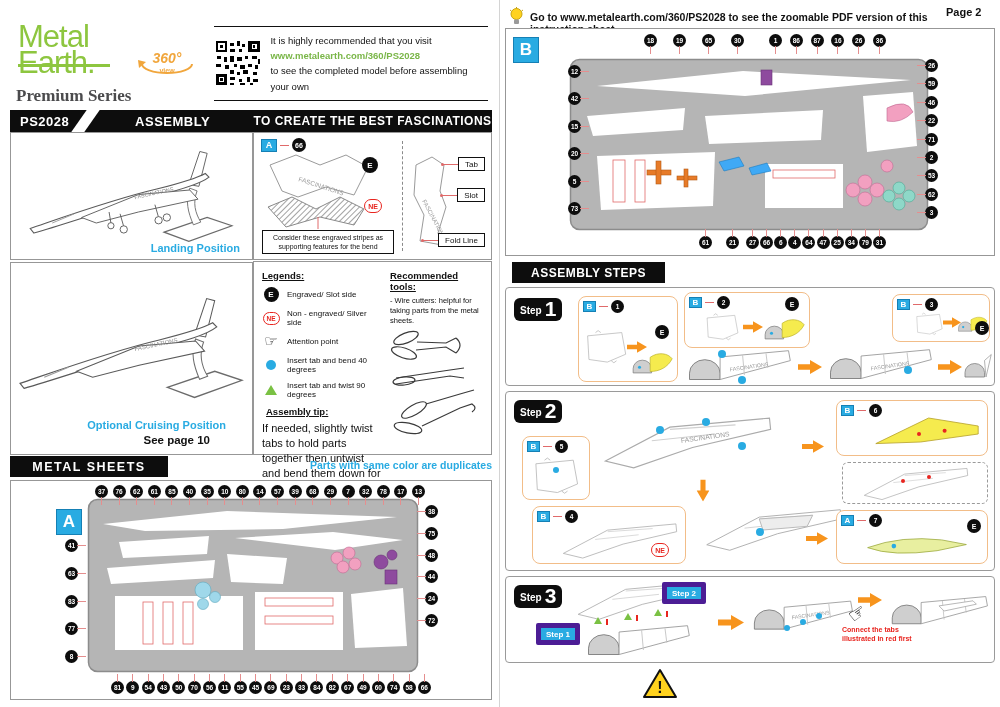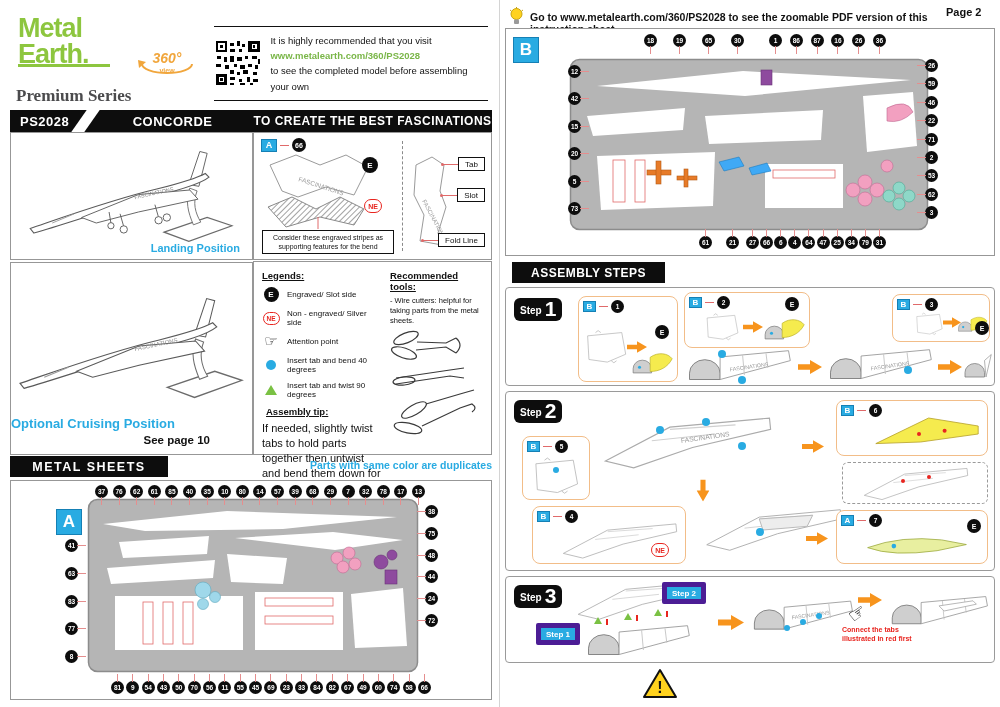--- a/index.html
+++ b/index.html
@@ -74,21 +74,21 @@
     <path d="M27,8 C38,0 52,2 58,10 C52,22 40,28 27,28 Z" fill="#F5EB4E" stroke="#BDB32A"></path>
     <circle cx="12" cy="22" r="2.2" fill="#29ABE2"></circle>
   </g>
   <g id="wing">
     <path d="M3,40 L60,10 L148,2 L149,12 L80,28 L28,46 Z" fill="#fff" stroke="#ababab"></path>
     <path d="M60,12 L118,8 M44,22 L100,16" stroke="#d0d0d0" fill="none"></path>
   </g>
 </defs>
 </svg>
 
-<div class="abs" style="left:18px;top:15px;font-size:27px;line-height:26px;font-weight:700;letter-spacing:-1px;color:#8DC63F">
+<div class="abs" style="left:18px;top:24px;font-size:31px;line-height:26px;font-weight:400;letter-spacing:-1px;color:#8DC63F">
   <div>Metal</div>
   <div>Earth.</div>
 </div>
 <div class="abs" style="left:18px;top:64px;width:92px;height:3px;background:#8DC63F"></div>
 <div class="abs" style="left:16px;top:86px;font-family:'Liberation Serif',serif;font-weight:700;font-size:17px;color:#4B4B4D">Premium Series</div>
 
 <svg class="abs" style="left:134px;top:46px" width="66" height="36" viewBox="0 0 66 36">
   <path d="M8,18 a25,9 0 1 0 50,0" stroke="#F1A63C" stroke-width="2" fill="none"></path>
   <polygon points="4,14 12,16 5,22" fill="#F1A63C"></polygon>
   <text x="33" y="17" text-anchor="middle" font-size="14" font-weight="bold" font-style="italic" fill="#F1A63C">360°</text>
@@ -142,21 +142,21 @@
   <div style="font-size:9.5px;line-height:1.6">
     <div>It is highly recommended that you visit</div>
     <div style="color:#7AB648;font-weight:700">www.metalearth.com/360/PS2028</div>
     <div>to see the completed model before assembling your own</div>
   </div>
 </div>
 
 <div class="bar abs" style="left:10px;top:110px;width:243px;height:22px;justify-content:flex-start">
   <span style="padding-left:10px;font-size:13px">PS2028</span>
   <span style="width:13px;height:22px;background:#fff;transform:skewX(-35deg);margin-left:10px"></span>
-  <span style="flex:1;text-align:center;font-size:13px">CONCORDE</span>
+  <span style="flex:1;text-align:center;font-size:13px">ASSEMBLY</span>
 </div>
 
 <div class="box abs" style="left:10px;top:132px;width:243px;height:128px">
   <svg class="abs" style="left:6px;top:2px" width="230" height="110" viewBox="0 0 230 120">
     <use href="#conc"></use>
     <g stroke="#5a5a5a" fill="#fff">
       <line x1="102" y1="86" x2="106" y2="100"></line>
         <circle cx="106" cy="103" r="4"></circle>
       <line x1="140" y1="76" x2="144" y2="90"></line>
         <circle cx="144" cy="93" r="4"></circle>
@@ -167,21 +167,21 @@
     <text x="118" y="70" font-size="6" fill="#8a8a8a" transform="rotate(-12 118 70)">FASCINATIONS</text>
   </svg>
   <div class="cap abs" style="right:12px;bottom:5px;font-size:11px">Landing Position</div>
 </div>
 
 <div class="box abs" style="left:10px;top:262px;width:243px;height:193px">
   <svg class="abs" style="left:5px;top:14px" width="232" height="128" viewBox="0 0 230 120">
     <use href="#conc"></use>
     <text x="118" y="70" font-size="6" fill="#8a8a8a" transform="rotate(-12 118 70)">FASCINATIONS</text>
   </svg>
-  <div class="cap abs" style="left:0;right:26px;bottom:23px;font-size:13px">Optional Cruising Position</div>
+  <div class="cap abs" style="left:0;right:26px;bottom:23px;text-align:right;font-size:11px">Optional Cruising Position</div>
   <div class="abs" style="left:0;right:42px;bottom:8px;text-align:right;font-size:11.5px;font-weight:700">See page 10</div>
 </div>
 
 <div class="bar abs" style="left:253px;top:110px;width:239px;height:22px;font-size:12px">TO CREATE THE BEST FASCINATIONS</div>
 <div class="box abs" style="left:253px;top:132px;width:239px;height:128px">
   <div class="abs" style="left:7px;top:5px;display:flex;align-items:center">
     <span class="sbadge" style="width:16px;height:13px;font-size:9px">A</span>
     <span class="rline"></span>
     <span class="pn" style="width:14px;height:14px;font-size:7px">66</span>
   </div>

